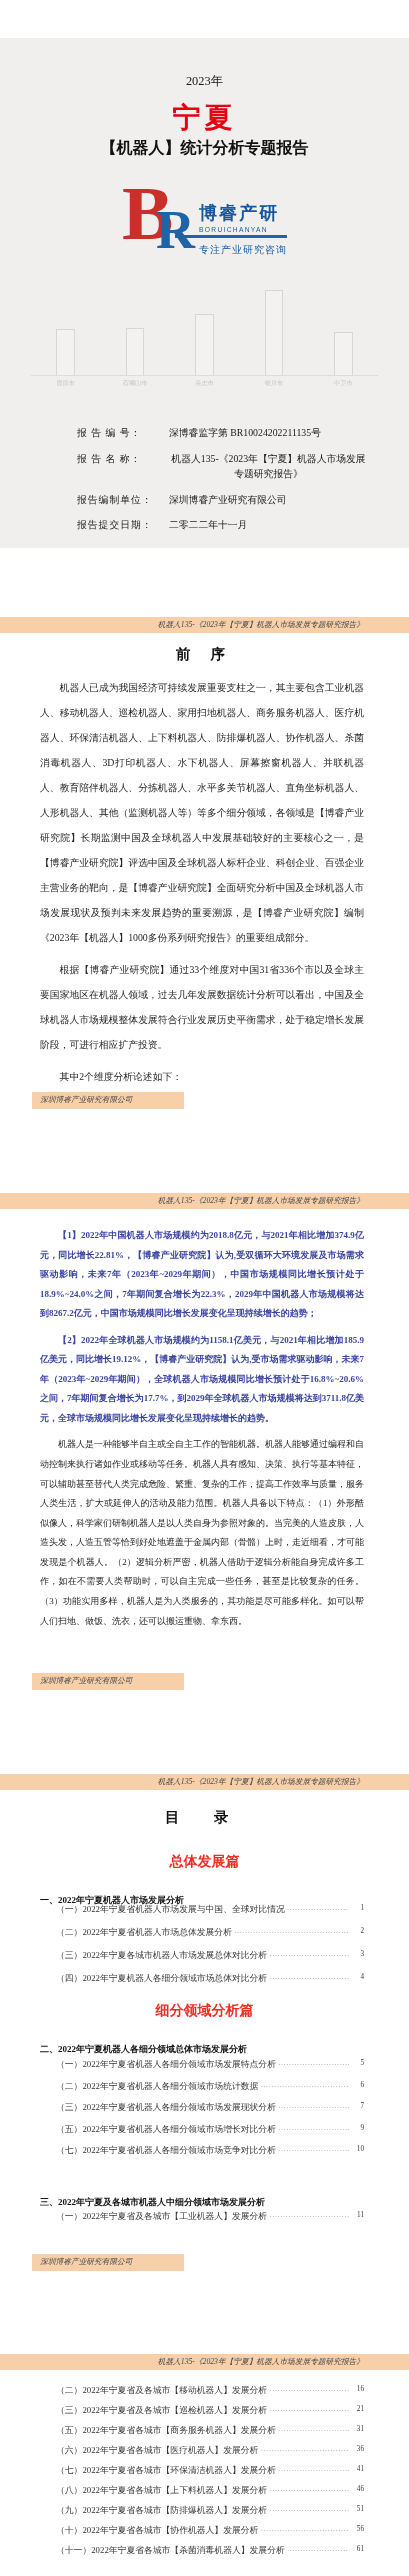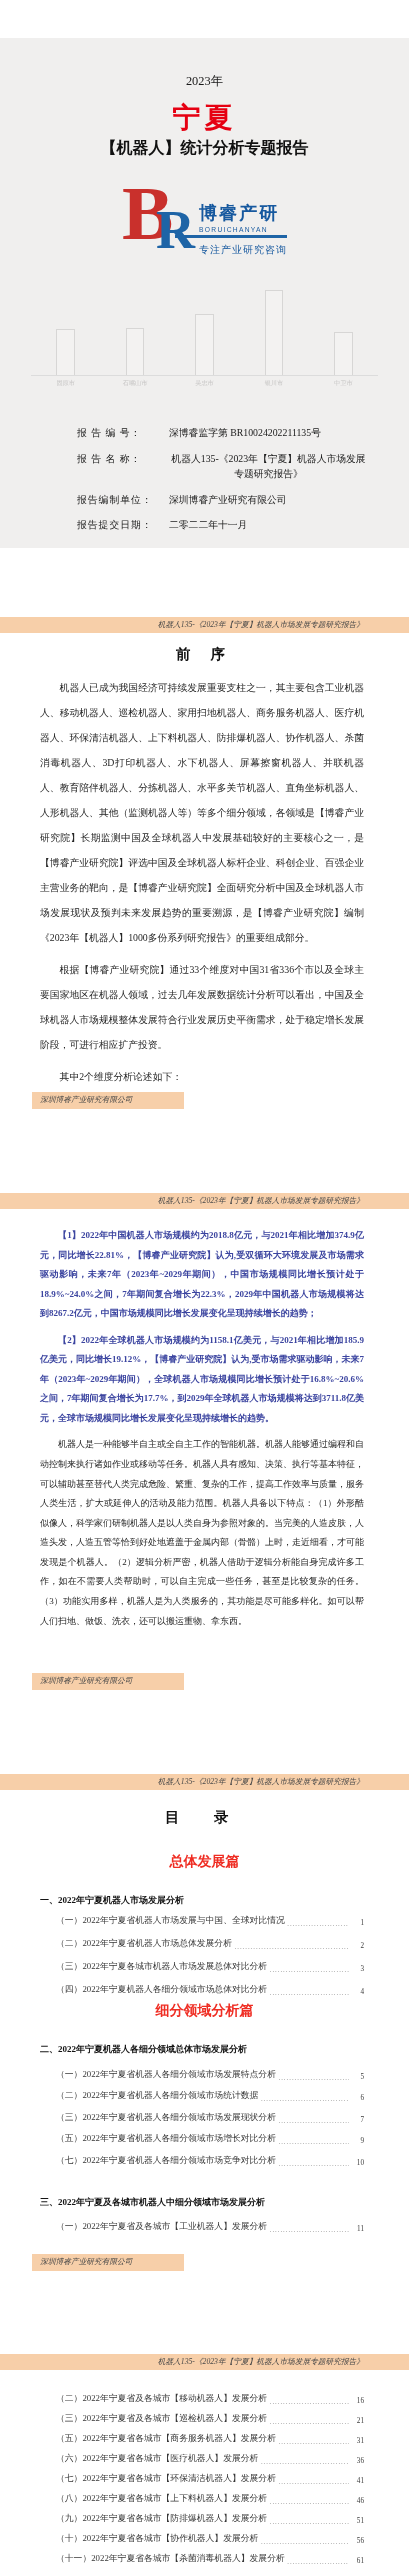--- a/index.html
+++ b/index.html
@@ -54,21 +54,21 @@
   .p3flow p.blue{color:#3c45a0;font-weight:bold;}
   .p3flow p.black{color:#262626;}
   .sec-title{position:absolute;left:0;width:409px;text-align:center;font-weight:bold;color:#111;}
   .preface-title{top:645px;font-size:14.4px;letter-spacing:8.2px;}
   .toc-title{top:1808px;font-size:14.4px;letter-spacing:15.5px;}
   .red-head{position:absolute;left:0;width:409px;text-align:center;font-size:14px;font-weight:bold;color:#ef2d23;}
 
   
   .toc-group{position:absolute;left:40px;width:324px;font-size:9px;font-weight:bold;color:#141414;line-height:23px;}
   .toc-list{position:absolute;left:40px;width:324px;}
-  .toc-line{display:flex;align-items:flex-end;}
+  .toc-line{display:flex;align-items:flex-start;}
   .toc-text{white-space:nowrap;font-size:8.8px;color:#383838;padding-left:16px;}
   .dots{flex:1;overflow:hidden;white-space:nowrap;color:#8a8a8a;font-size:6.7px;margin:0 2.6px;}
   .dots::after{content:"......................................................................................................................................";letter-spacing:1px;}
   .toc-num{flex:none;min-width:12.4px;text-align:right;font-size:7.2px;color:#3d3d3d;}
   .l45 .toc-line{height:23px;}
   .l42 .toc-line{height:21.6px;}
   .l385 .toc-line{height:20px;}
 </style>
 </head>
 <body>

